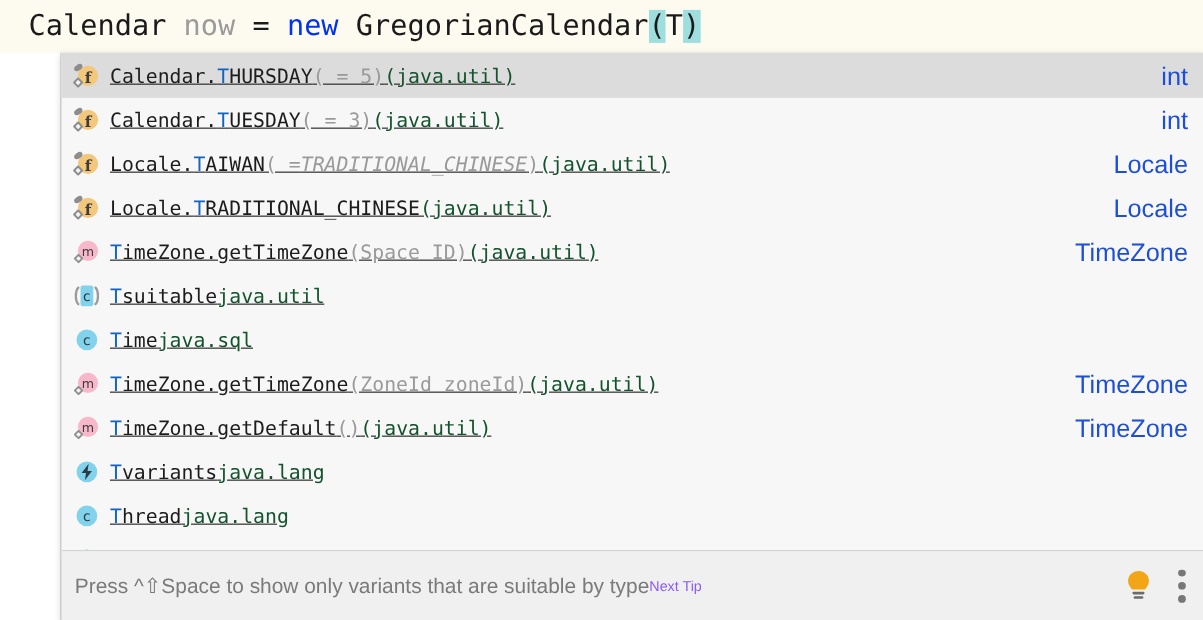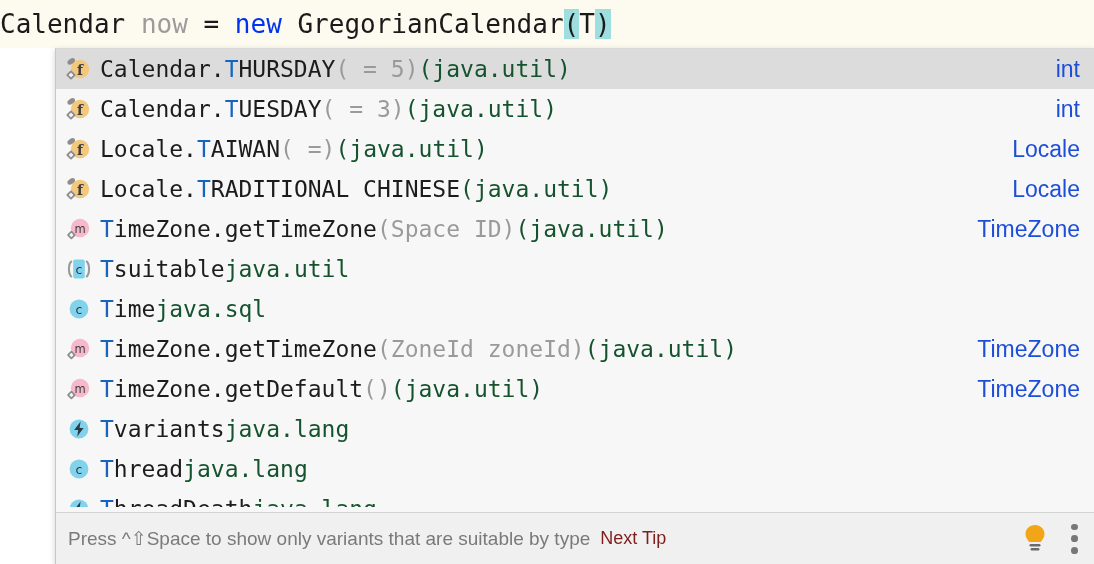--- a/index.html
+++ b/index.html
@@ -11,21 +11,21 @@
   }
   #root{position:relative;width:1094px;height:564px;}
 
   
   .editor-line{
     position:absolute;left:0;top:0;width:1094px;height:48px;
     background:#fdfbf0;
     display:flex;align-items:center;
     font-family:"DejaVu Sans Mono",monospace;
     font-size:26px;letter-spacing:0px;white-space:pre;
-    color:#1a1a1a;padding-left:0;box-sizing:border-box;
+    color:#1a1a1a;padding-left:26px;box-sizing:border-box;
   }
   .tok-plain{color:#1a1a1a;}
   .tok-dim{color:#9b9b9b;}
   .tok-kw{color:#0033ee;font-weight:400;}
   .tok-hl{background:#9edede;color:#1a1a1a;}
   .caret-wrap{position:relative;display:inline-block;}
   .squiggle{
     position:absolute;left:0;bottom:-2px;width:22px;height:8px;
     pointer-events:none;
   }
@@ -51,45 +51,46 @@
     box-sizing:border-box;
     white-space:nowrap;
   }
   .row.selected{background:#dcdcdc;}
   .row .icon{
     width:26px;height:26px;flex:0 0 26px;margin-right:8px;
     display:flex;align-items:center;justify-content:center;
   }
   .row .label{
     font-family:"DejaVu Sans Mono",monospace;
-    font-size:23px;color:#1c1c1c;
+    font-size:18px;color:#1c1c1c;
     display:flex;align-items:baseline;
     overflow:hidden;
+    text-decoration:underline;
   }
   .row .typecol{
     margin-left:auto;padding-left:24px;
     font-family:Liberation Sans, sans-serif;
     font-size:23px;color:#1d4ed8;text-align:right;
   }
   .seg-match{color:#1565c0;}
   .seg-main{color:#1c1c1c;}
   .seg-tail{color:#9a9a9a;}
   .seg-tail-i{color:#9a9a9a;font-style:italic;}
   .seg-pkg{color:#14532d;}
 
   
   .statusbar{
-    position:absolute;left:0;bottom:0;width:100%;height:52px;
+    position:absolute;left:0;bottom:0;width:100%;height:64px;
     background:#f0f0f0;border-top:1px solid #d3d3d3;
     display:flex;align-items:center;
     padding:0 16px 0 12px;box-sizing:border-box;
     font-family:"Liberation Sans",sans-serif;
   }
   .tiptext{font-size:19px;color:#7a7a7a;}
-  .nexttip{font-size:18px;color:#7f1d1d;margin-left:10px;cursor:pointer;}
+  .nexttip{font-size:13px;color:#8b5cf6;cursor:pointer;}
   .sb-right{margin-left:auto;display:flex;align-items:center;gap:22px;}
   .bulb{width:26px;height:30px;position:relative;}
   .kebab{width:8px;height:30px;display:flex;flex-direction:column;
          justify-content:center;align-items:center;gap:5px;}
   .kebab i{display:block;width:7px;height:7px;border-radius:50%;background:#777;}
   .popup-shadow{
     position:absolute;left:55px;top:48px;width:1039px;height:516px;
     box-shadow:0 2px 6px rgba(0,0,0,.18);pointer-events:none;
   }
 </style>
@@ -156,20 +157,21 @@
               <rect x="1.5" y="15.5" width="7" height="7" rx="1" transform="rotate(45 5 19)" fill="#8d8d8d"></rect>
               <rect x="3.3" y="17.3" width="3.4" height="3.4" rx="0.6" transform="rotate(45 5 19)" fill="#f2f2f2"></rect>
               <ellipse cx="5.2" cy="5.4" rx="4.2" ry="2.6" transform="rotate(-35 5.2 5.4)" fill="#8d8d8d"></ellipse>
             </svg>
           </span>
           <span class="label">
             <span class="seg-main">Locale.</span>
             <span class="seg-match">T</span>
             <span class="seg-main">AIWAN</span>
             <span class="seg-tail"> ( = </span>
+            <span class="seg-tail-i">TRADITIONAL_CHINESE</span>
             <span class="seg-tail">)</span>
             <span class="seg-pkg"> (java.util)</span>
           </span>
           <span class="typecol">Locale</span>
         </div>
         <div class="row">
           <span class="icon">
             <svg width="26" height="26" viewBox="0 0 26 26">
               <circle cx="14" cy="13" r="9.2" fill="#f3c87d"></circle>
               <text x="14" y="19" text-anchor="middle" font-family="DejaVu Serif, serif" font-size="14" font-weight="600" fill="#3d3d3d">f</text>

